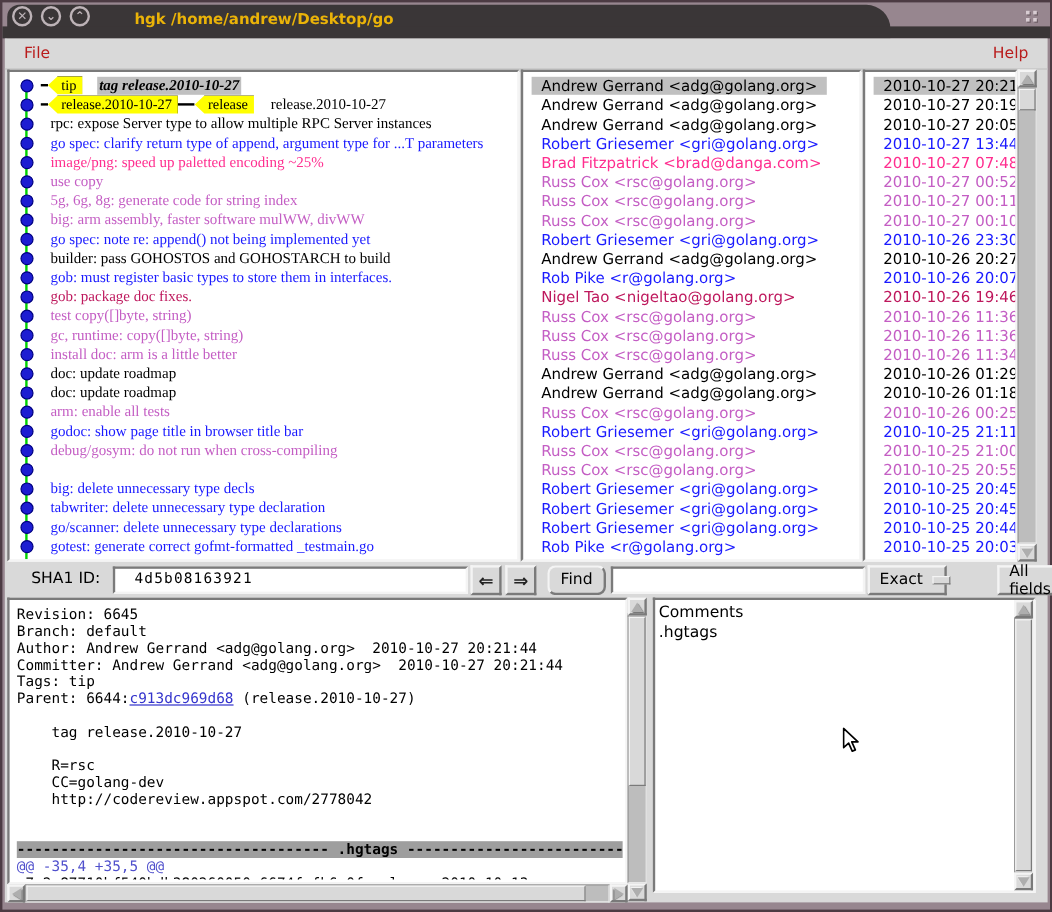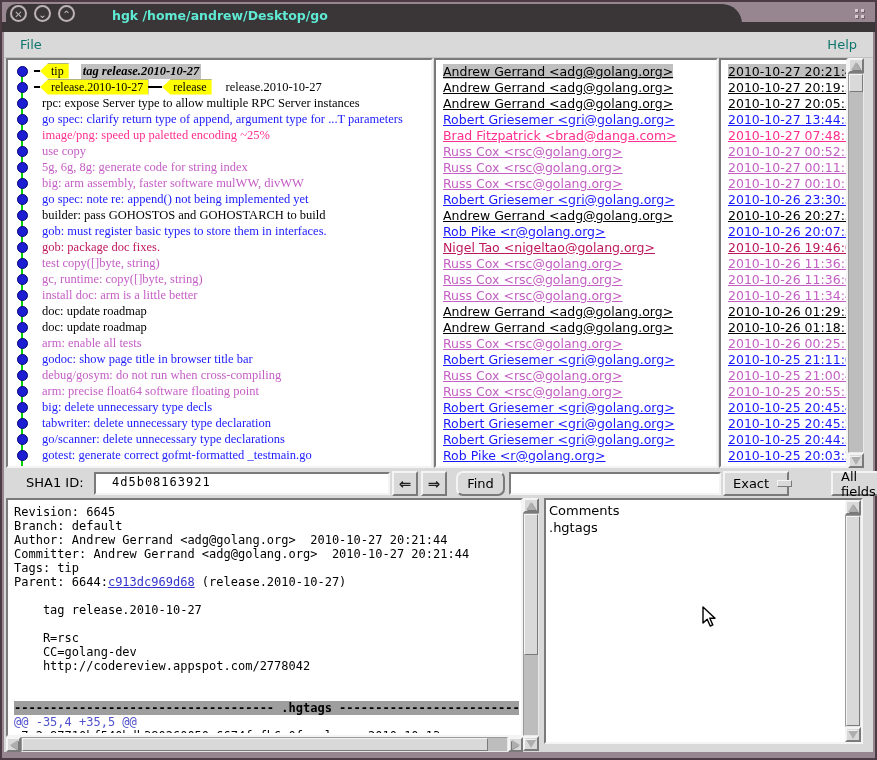--- a/index.html
+++ b/index.html
@@ -5,29 +5,29 @@
   html,body{margin:0;padding:0;background:#555;}
   .stage{position:relative;width:877px;height:760px;font-family:"DejaVu Sans",sans-serif;overflow:hidden;
          -webkit-font-smoothing:antialiased;}
   
   .frame{position:absolute;inset:0;background:#97868f;border:2px solid #4c3b43;box-sizing:border-box;}
   .tab{position:absolute;left:6px;top:4px;width:736px;height:28px;background:#3a3637;border-radius:10px 20px 0 0;}
   .darkbar{position:absolute;left:2px;top:22px;width:873px;height:10px;background:#3a3637;}
   .titlebtns{position:absolute;left:10px;top:5px;display:flex;gap:7px;}
   .circbtn{width:17px;height:17px;border:2px solid #bdb3b7;border-radius:50%;color:#bdb3b7;
            font-size:10px;line-height:16px;text-align:center;box-sizing:border-box;font-weight:bold;}
-  .wtitle{position:absolute;left:112px;top:8px;color:#5eead4;font-size:12.5px;font-weight:bold;white-space:nowrap;}
+  .wtitle{position:absolute;left:112px;top:8px;color:#eab308;font-size:12.5px;font-weight:bold;white-space:nowrap;}
   .grip{position:absolute;right:12px;top:9px;width:10px;height:9px;}
   .grip i{position:absolute;width:3px;height:3px;background:#d8ccd2;box-shadow:1px 1px 0 #6e5f66;}
   .grip i:nth-child(1){left:0;top:0}.grip i:nth-child(2){left:6px;top:0}
   .grip i:nth-child(3){left:0;top:6px}.grip i:nth-child(4){left:6px;top:6px}
   
   .content{position:absolute;left:4px;top:32px;width:869px;height:720px;background:#d9d9d9;}
   .menubar{position:absolute;left:0;top:0;width:100%;height:25px;border-bottom:1px solid #c2c2c2;
-           font-size:13px;color:#0f766e;}
+           font-size:13px;color:#b91c1c;}
   .menufile{position:absolute;left:12px;top:4px;padding:1px 4px;}
   .menuhelp{position:absolute;right:12px;top:4px;padding:1px 4px;}
   
   .sunken{background:#fff;border:2px solid;border-color:#7a7a7a #f4f4f4 #f4f4f4 #7a7a7a;box-sizing:border-box;}
   .raised{background:#d9d9d9;border:2px solid;border-color:#f4f4f4 #7a7a7a #7a7a7a #f4f4f4;box-sizing:border-box;}
   .pane{position:absolute;overflow:hidden;}
   #headline-pane{left:2px;top:26px;width:427px;height:410px;font-family:Liberation Serif, serif;}
   #author-pane{left:430px;top:26px;width:284px;height:410px;}
   #date-pane{left:715px;top:26px;width:129px;height:410px;}
   .rows{position:absolute;left:2px;top:2px;right:2px;bottom:2px;padding-top:1px;}
@@ -36,21 +36,21 @@
   .dot{width:24px;flex:none;position:relative;z-index:2;}
   .dot::after{content:"";display:block;width:9px;height:9px;border-radius:50%;background:#1d1dd2;border:1px solid #000080;margin-left:7px;}
   .tlink{width:6px;height:2px;background:#000;flex:none;z-index:1;}
   .tlink.w14{width:14px;}
   .tag{flex:none;background:#ffff00;color:#000;font-size:12px;line-height:14px;padding:0 5px 1px 11px;
        clip-path:polygon(8px 0,100% 0,100% 100%,8px 100%,0 50%);
        filter:drop-shadow(0 1px 0 #6b6b00) drop-shadow(0 -1px 0 #6b6b00) drop-shadow(1px 0 0 #6b6b00) drop-shadow(-1px 0 0 #6b6b00);
        z-index:2;}
   .hl{margin-left:6px;padding:0 2px;overflow:hidden;}
   .hl.tagged{margin-left:12px;}
-  .cell{margin-left:5px;padding:0 0;text-decoration:underline;}
+  .cell{margin-left:5px;padding:0 8px;}
   .sel{background:#c0c0c0;}
   .bi{font-weight:bold;font-style:italic;}
   .c-k{color:#000000}.c-b{color:#1a1aff}.c-v{color:#c45ec4}.c-p{color:#ff2e8f}.c-t{color:#be185d}
   
   .vscroll{position:absolute;width:16px;display:flex;flex-direction:column;background:#d9d9d9;}
   .hscroll{position:absolute;height:15px;display:flex;flex-direction:row;background:#d9d9d9;}
   .sbtn{flex:none;width:16px;height:15px;display:flex;align-items:center;justify-content:center;}
   .hscroll .sbtn{width:15px;height:15px;}
   .trough{flex:1;background:#bdbdbd;border:1px solid;border-color:#9a9a9a #e8e8e8 #e8e8e8 #9a9a9a;position:relative;box-sizing:border-box;}
   .thumb{position:absolute;background:#d9d9d9;border:1px solid;border-color:#f4f4f4 #7a7a7a #7a7a7a #f4f4f4;box-sizing:border-box;}
@@ -208,21 +208,20 @@
           <div class="crow">
             <span class="dot"></span>
             <span class="hl c-b">godoc: show page title in browser title bar</span>
           </div>
           <div class="crow">
             <span class="dot"></span>
             <span class="hl c-v">debug/gosym: do not run when cross-compiling</span>
           </div>
           <div class="crow">
             <span class="dot"></span>
-            <span class="hl c-v">arm: precise float64 software floating point</span>
           </div>
           <div class="crow">
             <span class="dot"></span>
             <span class="hl c-b">big: delete unnecessary type decls</span>
           </div>
           <div class="crow">
             <span class="dot"></span>
             <span class="hl c-b">tabwriter: delete unnecessary type declaration</span>
           </div>
           <div class="crow">

